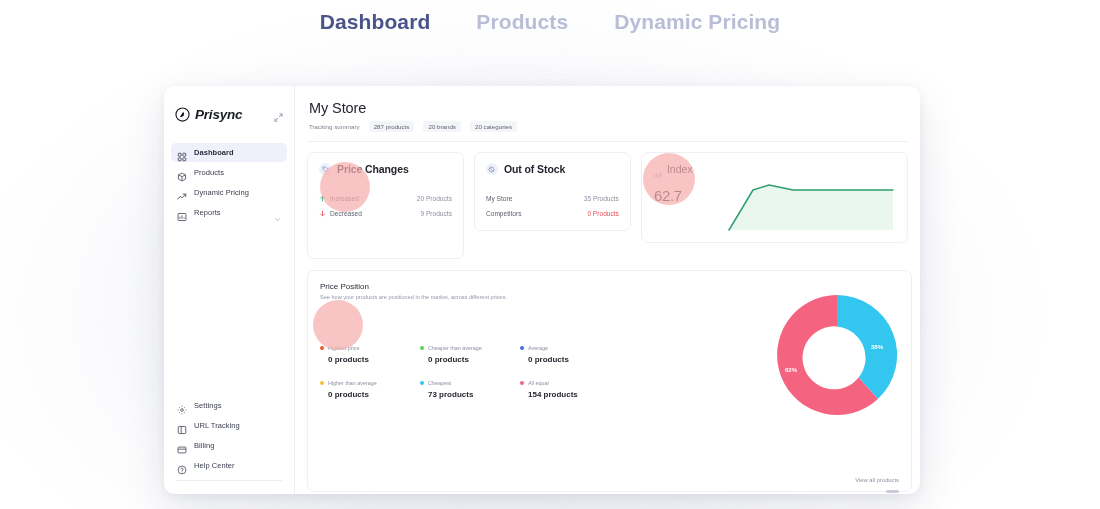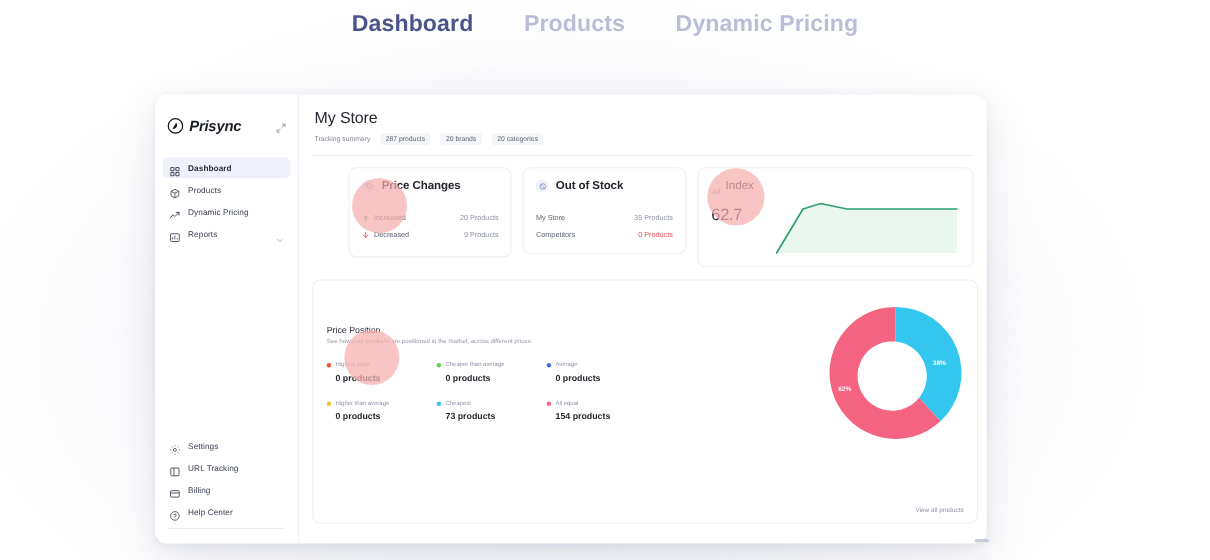--- a/index.html
+++ b/index.html
@@ -51,21 +51,21 @@
     letter-spacing: .1px;
     color: #b9bed6;
     white-space: nowrap;
     cursor: pointer;
   }
   .topnav-item.active { color: #4a5489; }
 
   
   .app-window {
     position: absolute;
-    left: 141px;
+    left: 164px;
     top: 86px;
     width: 756px;
     height: 408px;
     background: #ffffff;
     border-radius: 11px;
     box-shadow: 0 14px 40px rgba(62,70,110,.13), 0 2px 8px rgba(62,70,110,.07);
     display: flex;
     overflow: hidden;
     z-index: 4;
   }
@@ -172,21 +172,21 @@
 
   
   .cards-row { display: flex; gap: 10px; }
   .card {
     background: #ffffff;
     border: 1px solid #edeff4;
     border-radius: 7px;
     padding: 10px 11px;
     box-sizing: border-box;
   }
-  .card-a { width: 158px; height: 82px; margin-left: 33px; }
+  .card-a { width: 158px; height: 107px; }
   .card-b { width: 158px; height: 79px; }
   .card-c { width: 269px; height: 91px; position: relative; }
 
   .card-head { display: flex; align-items: center; gap: 6px; }
   .card-head-icon {
     width: 12px; height: 12px;
     flex: 0 0 12px;
     border-radius: 50%;
     background: #eef0fa;
     display: flex; align-items: center; justify-content: center;
@@ -238,21 +238,21 @@
     background: #ffffff;
     border: 1px solid #edeff4;
     border-radius: 7px;
     width: 605px;
     height: 222px;
     box-sizing: border-box;
     padding: 11px 12px;
     position: relative;
     overflow: hidden;
   }
-  .panel-title { font-size: 8px; color: #2a2e38; font-weight: normal; margin-top: 30px; }
+  .panel-title { font-size: 8px; color: #2a2e38; font-weight: normal; }
   .panel-sub { font-size: 5.6px; color: #9399a8; margin-top: 3px; }
 
   .legend-grid {
     position: absolute;
     left: 12px;
     top: 74px;
     width: 300px;
     display: grid;
     grid-template-columns: 1fr 1fr 1fr;
     row-gap: 16px;

